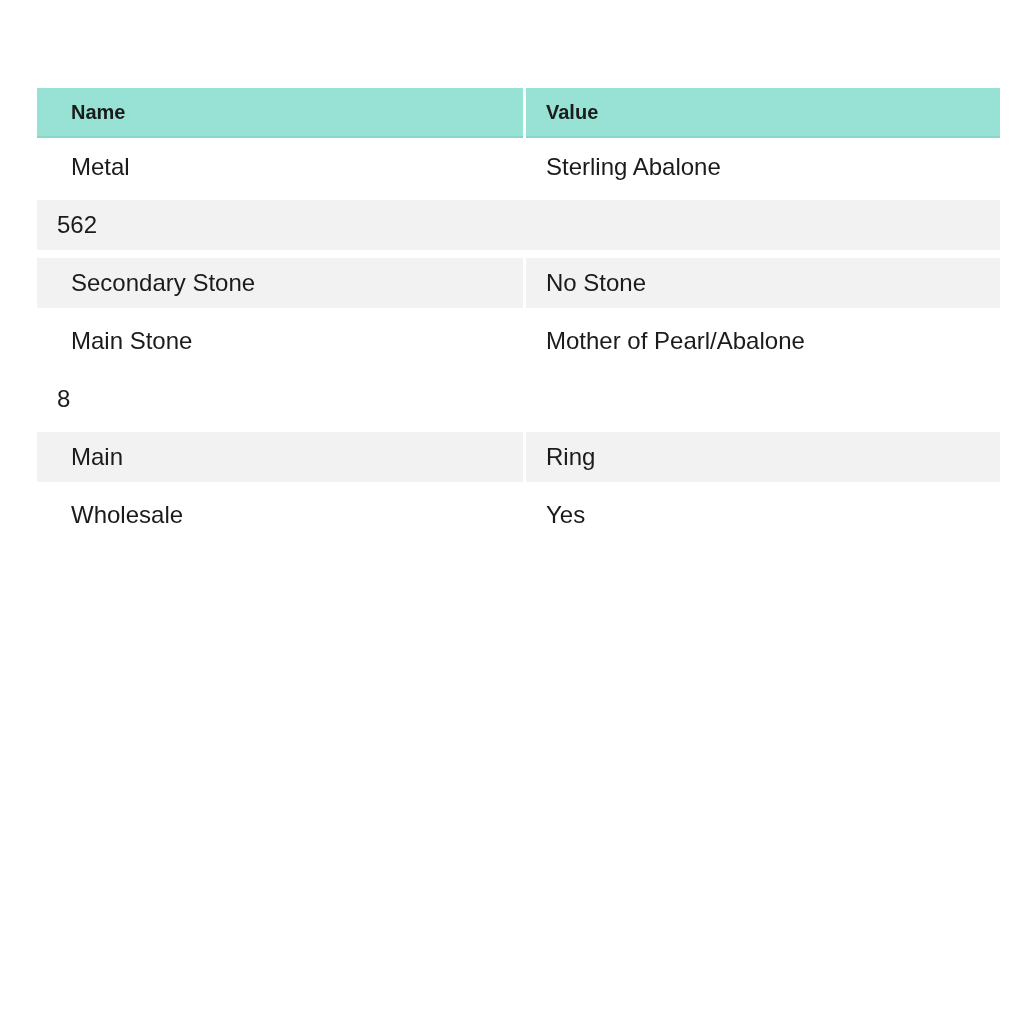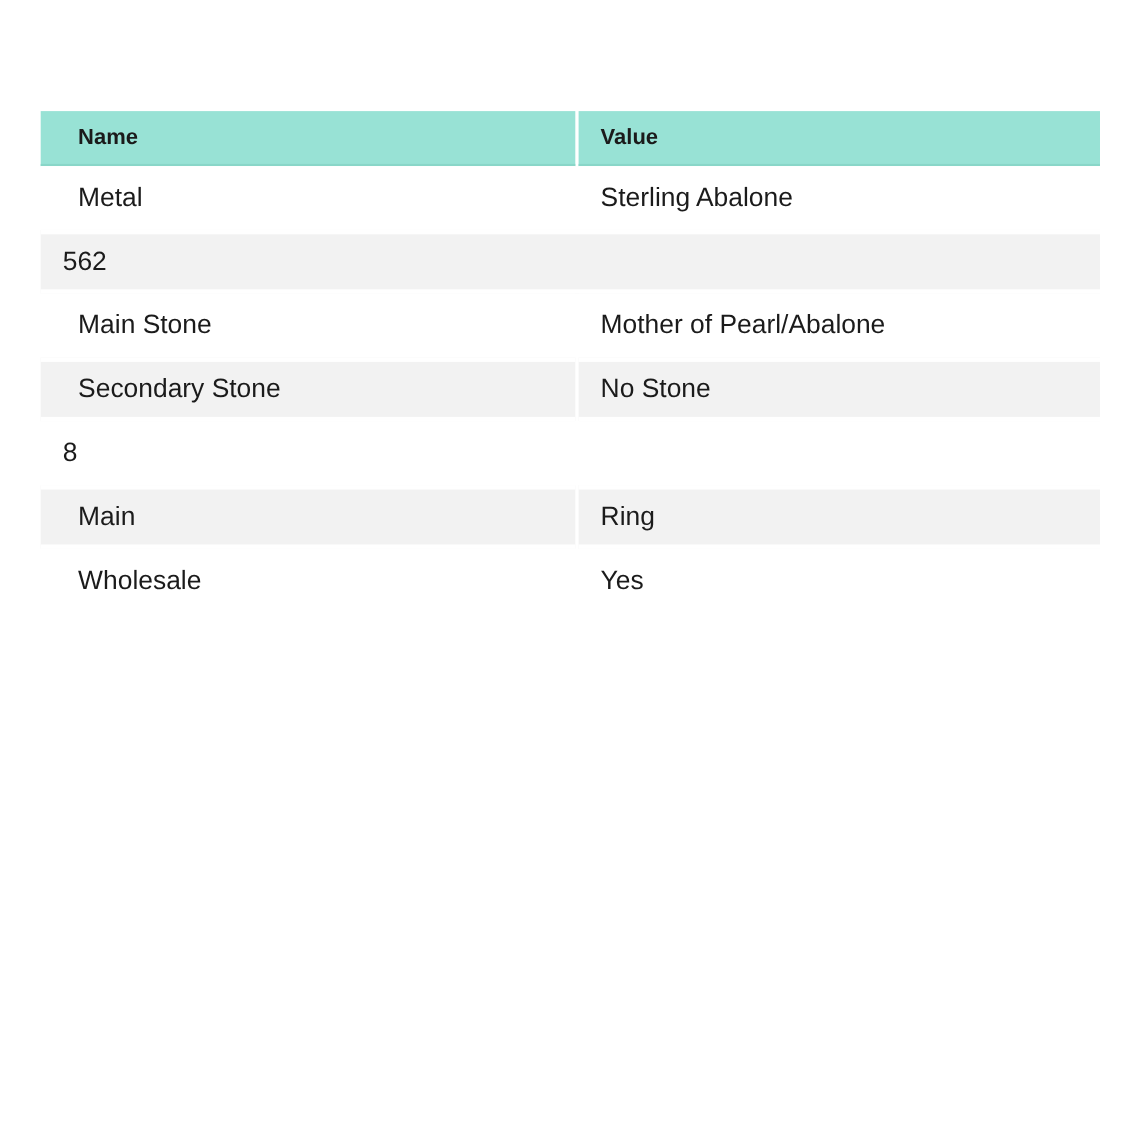--- a/index.html
+++ b/index.html
@@ -7,21 +7,21 @@
     width: 1024px;
     height: 1024px;
     background: #ffffff;
     font-family: "Liberation Sans", "DejaVu Sans", sans-serif;
     color: #1b1b1b;
     overflow: hidden;
   }
   .spec-table {
     position: absolute;
     left: 37px;
-    top: 101px;
+    top: 88px;
     width: 963px;
   }
   .row {
     display: flex;
     width: 100%;
   }
   .cell {
     height: 58px;
     display: flex;
     align-items: center;
@@ -67,28 +67,28 @@
   <div id="rows-container">
   <div class="row">
     <div class="cell c1">Metal</div>
     <div class="cell c2">Sterling Abalone</div>
   </div>
 
   <div class="row alt">
     <div class="cell c2">562</div>
   </div>
 
+  <div class="row alt">
+    <div class="cell c1">Secondary Stone</div>
+    <div class="cell c2">No Stone</div>
+  </div>
+
   <div class="row">
     <div class="cell c1">Main Stone</div>
     <div class="cell c2">Mother of Pearl/Abalone</div>
-  </div>
-
-  <div class="row alt">
-    <div class="cell c1">Secondary Stone</div>
-    <div class="cell c2">No Stone</div>
   </div>
 
   <div class="row">
     <div class="cell c2">8</div>
   </div>
 
   <div class="row alt">
     <div class="cell c1">Main</div>
     <div class="cell c2">Ring</div>
   </div>

